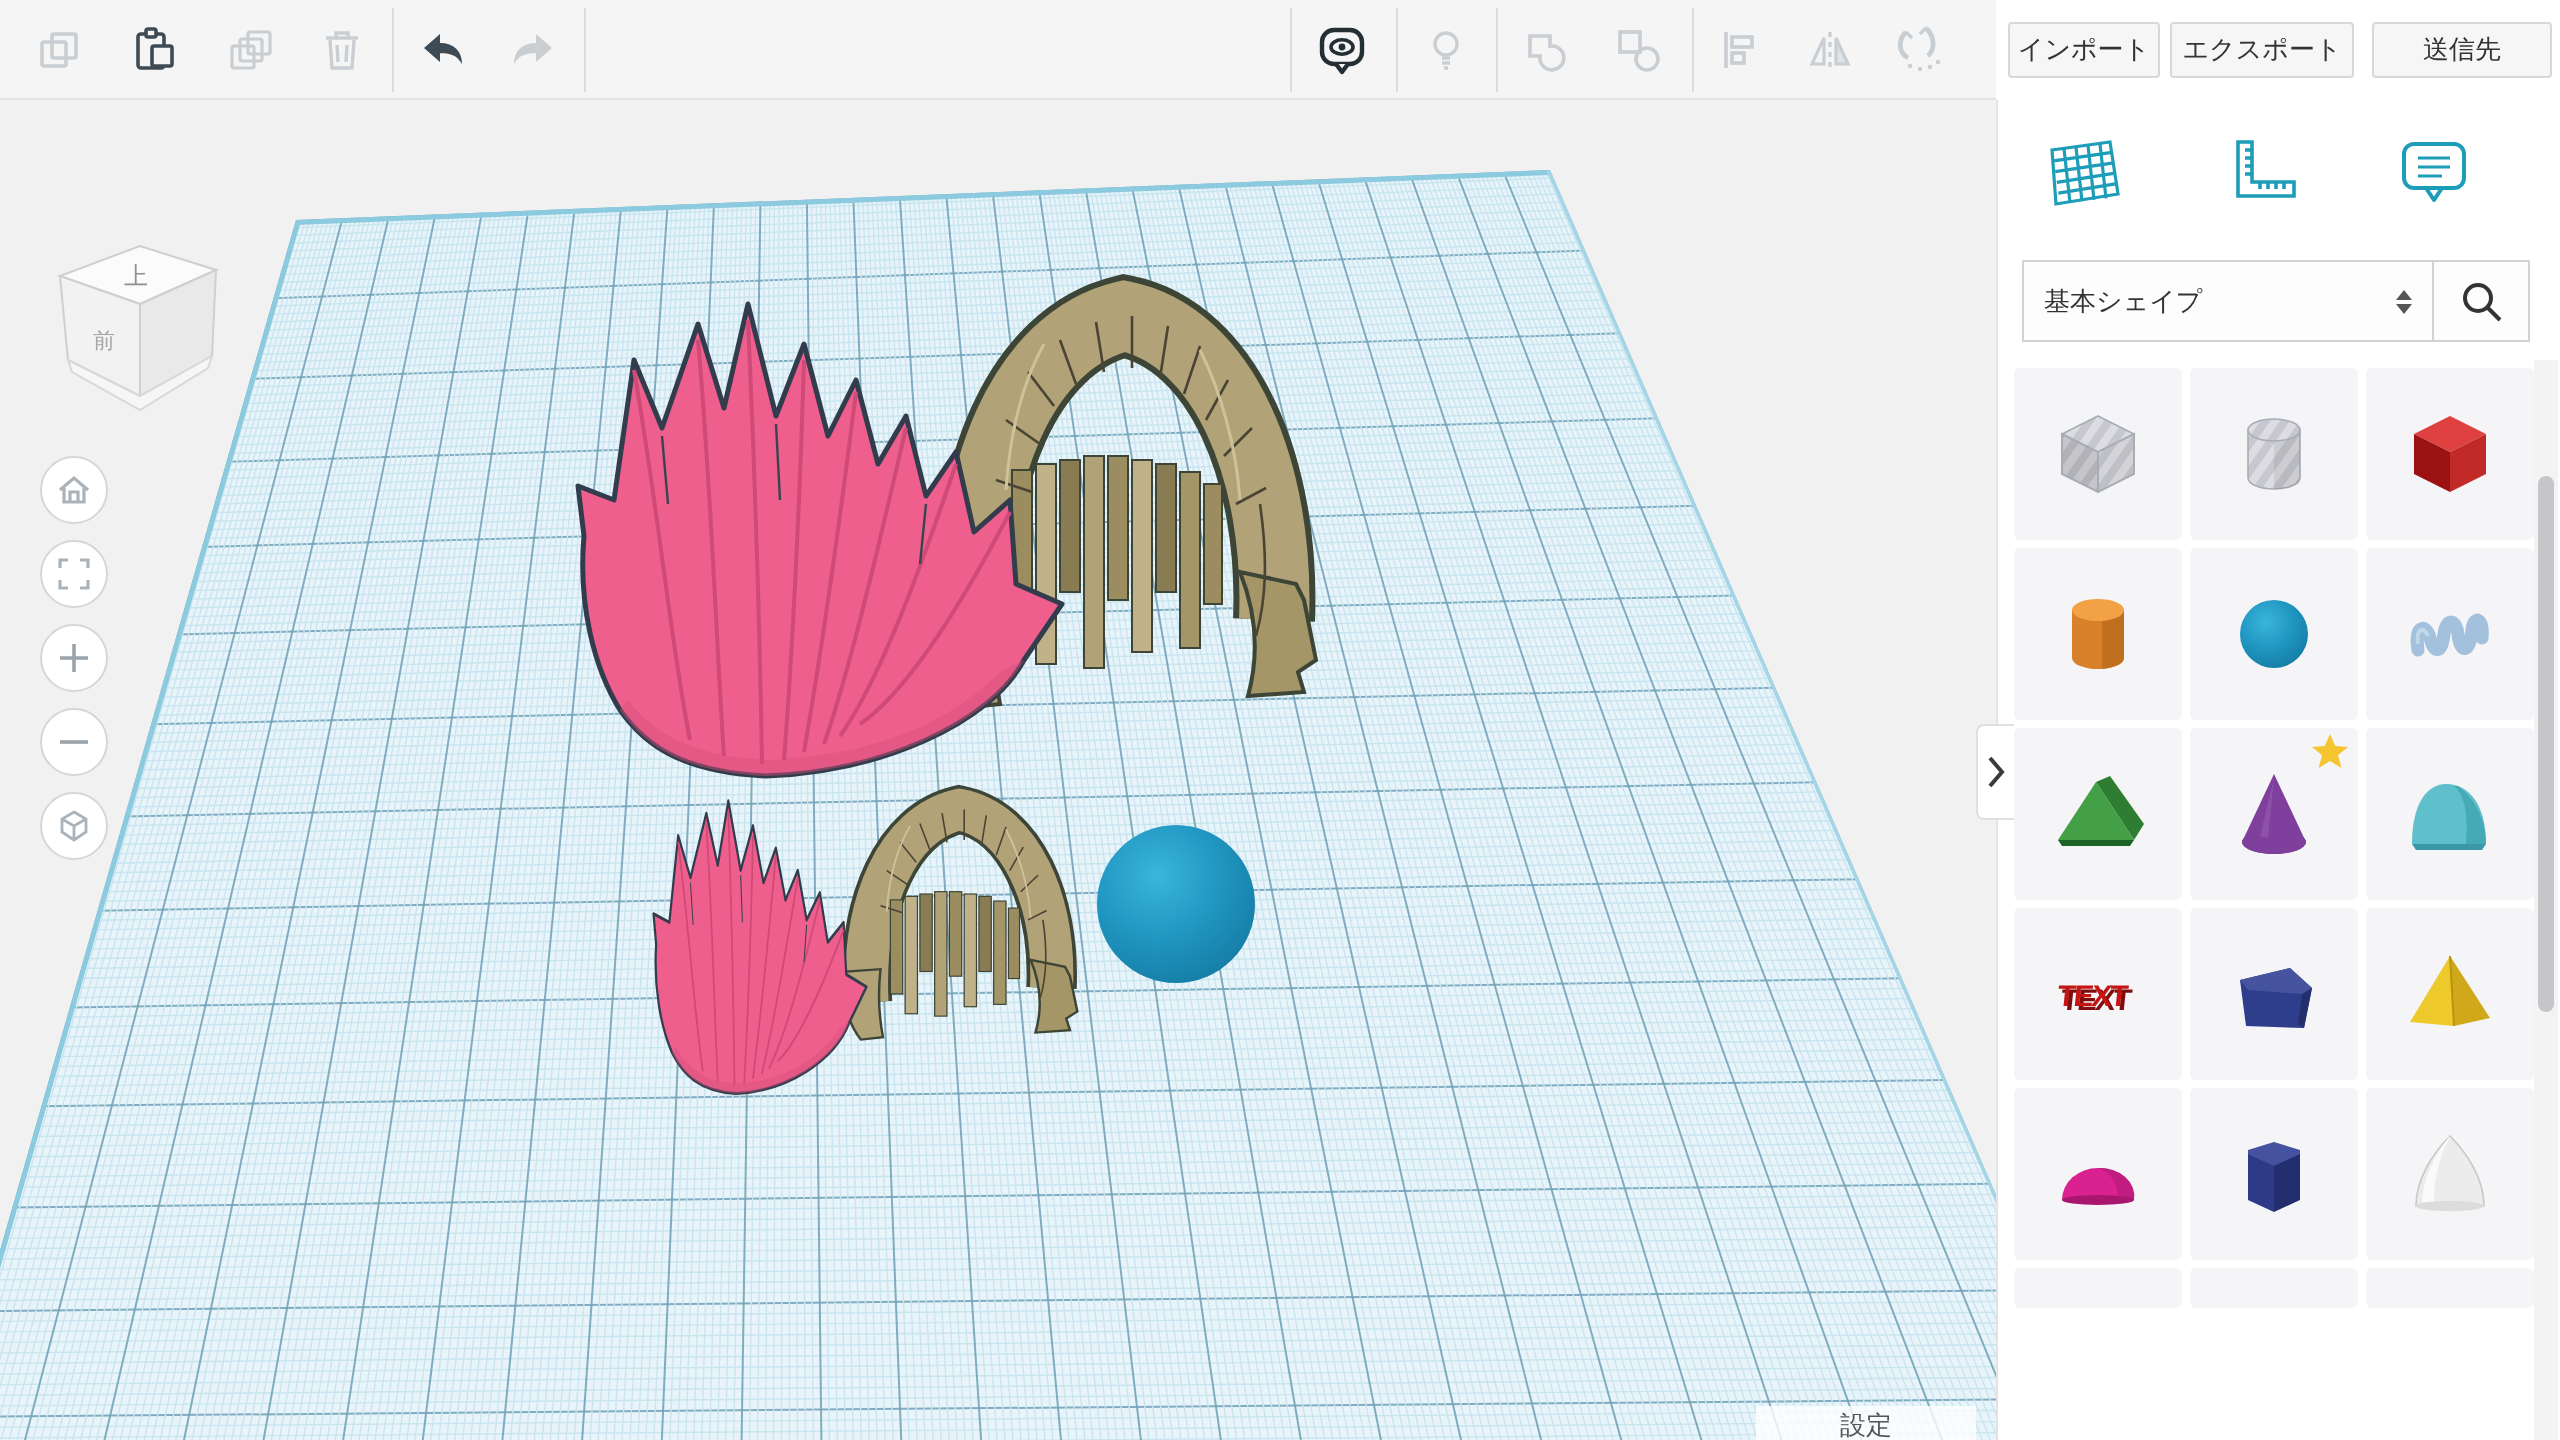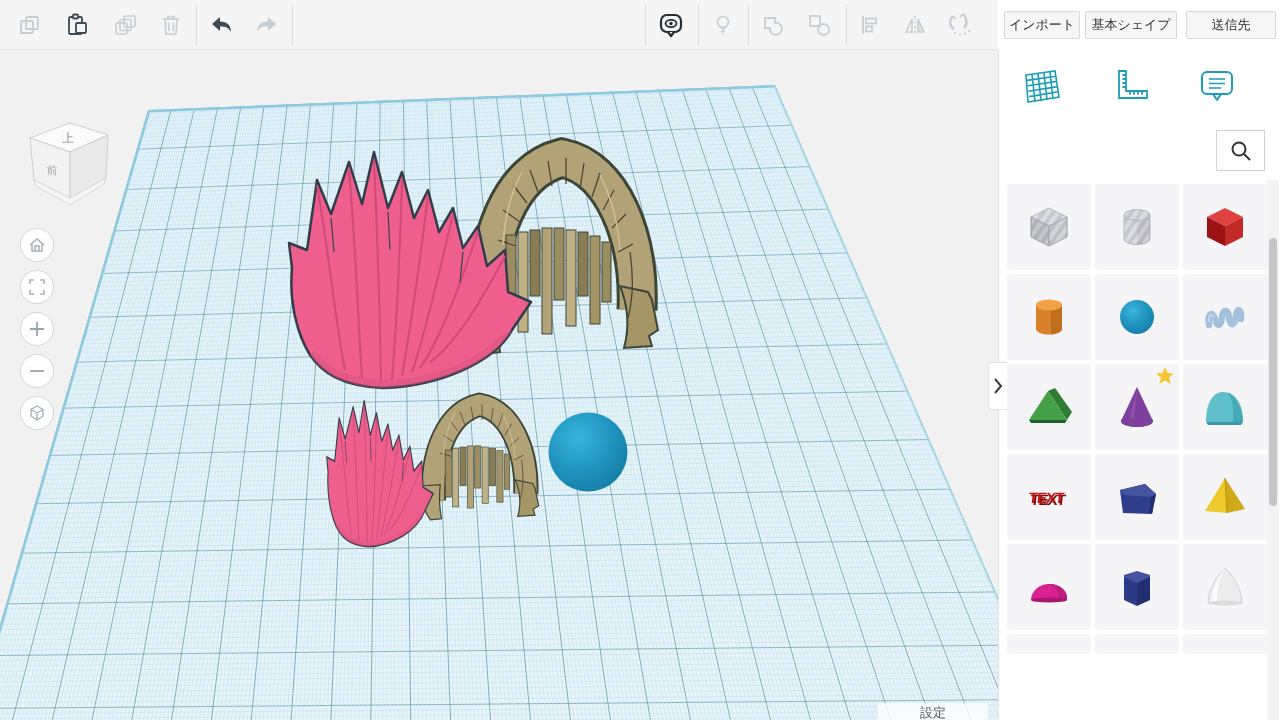--- a/index.html
+++ b/index.html
@@ -766,21 +766,21 @@
         </g>
       </svg>
   </div>
 </div>
 
 <div id="topright">
   <div class="actbtn" style="left:6px;  width:76px">
       <span>インポート</span>
     </div>
   <div class="actbtn" style="left:87px; width:92px">
-      <span>基本シェイプ</span>
+      <span>エクスポート</span>
     </div>
   <div class="actbtn" style="left:188px;width:90px">
       <span>送信先</span>
     </div>
 </div>
 
 <div id="sidebar">
   <div class="paneltool" style="left:16px">
     <svg width="44" height="44">
         <g fill="none" stroke="#1d9db8" stroke-width="1.6">
@@ -800,20 +800,27 @@
   <div class="paneltool" style="left:192px">
     <svg width="44" height="44">
         <g fill="none" stroke="#1d9db8" stroke-width="2">
           <rect x="7" y="6" width="30" height="22" rx="5"></rect>
           <path d="M18,28 L22,34 L26,28" stroke-linejoin="round"></path>
           <path d="M14,13 L30,13 M14,17.5 L30,17.5 M14,22 L26,22" stroke-width="1.6"></path>
         </g>
       </svg>
   </div>
 
+  <div id="shape-select">
+    <span>基本シェイプ</span>
+    <span class="updown">
+        <span class="tri-up"></span>
+        <span class="tri-dn"></span>
+      </span>
+  </div>
   <div id="search-btn">
     <svg width="22" height="22">
         <circle cx="9" cy="9" r="6.5" fill="none" stroke="#333" stroke-width="2"></circle>
         <path d="M14,14 L20,20" stroke="#333" stroke-width="2"></path>
       </svg>
   </div>
 
   <div id="tilegrid">
     <div class="tile">
       <svg width="56" height="56">

